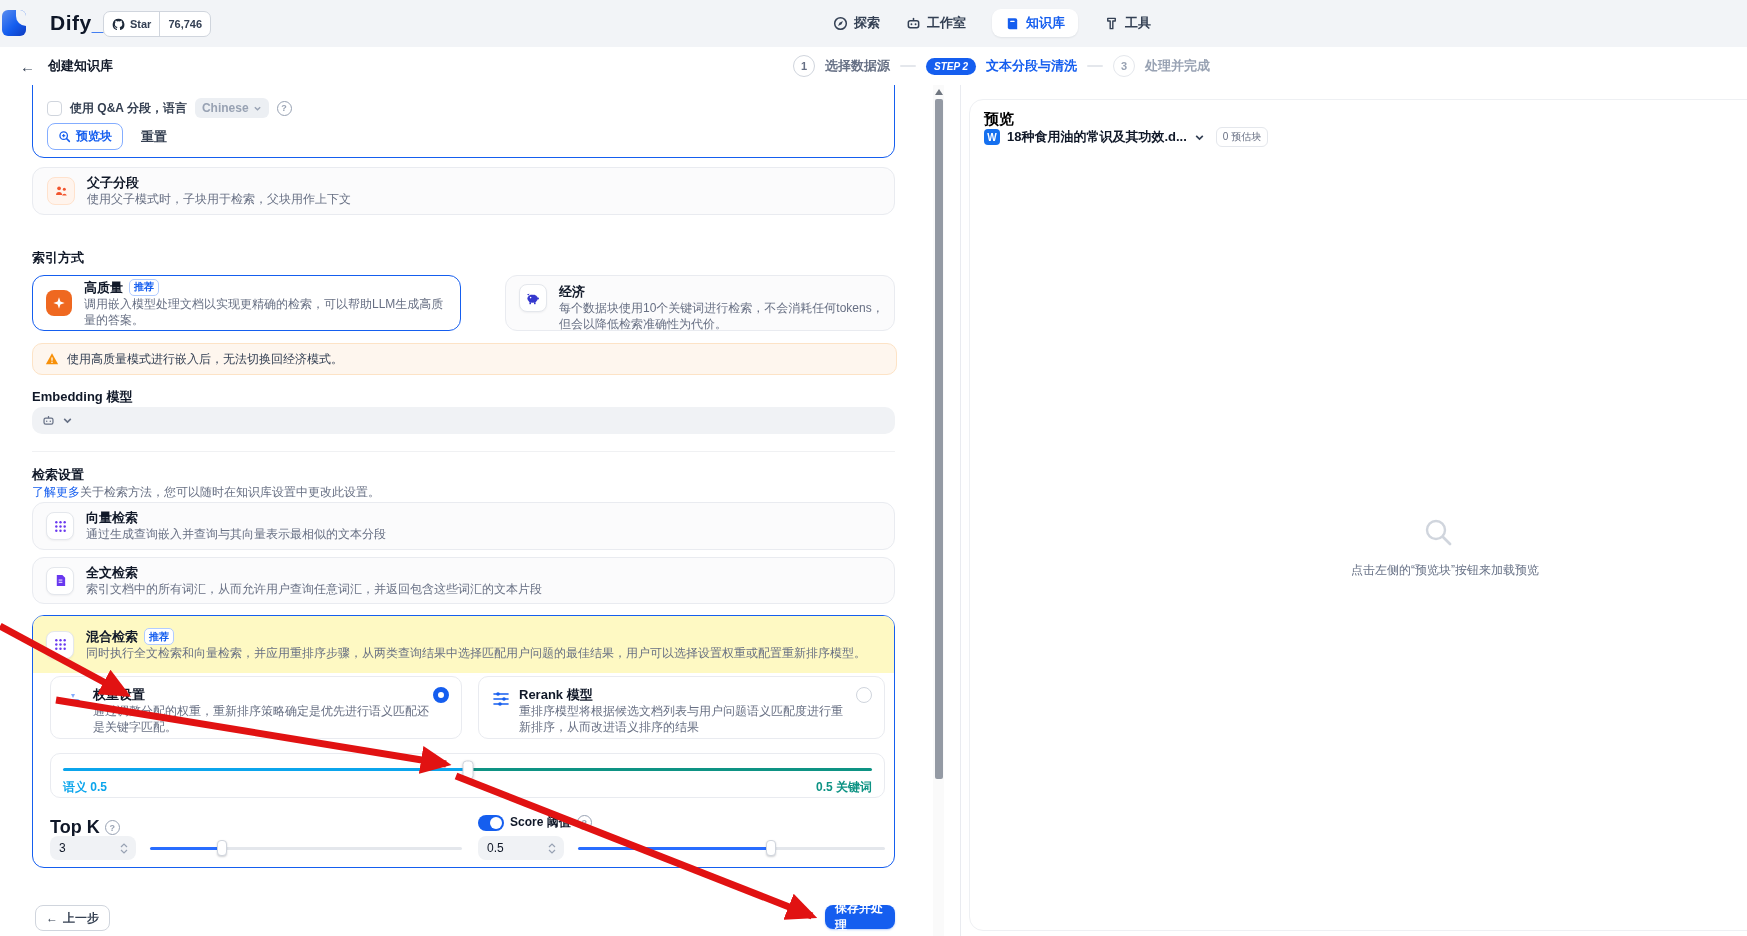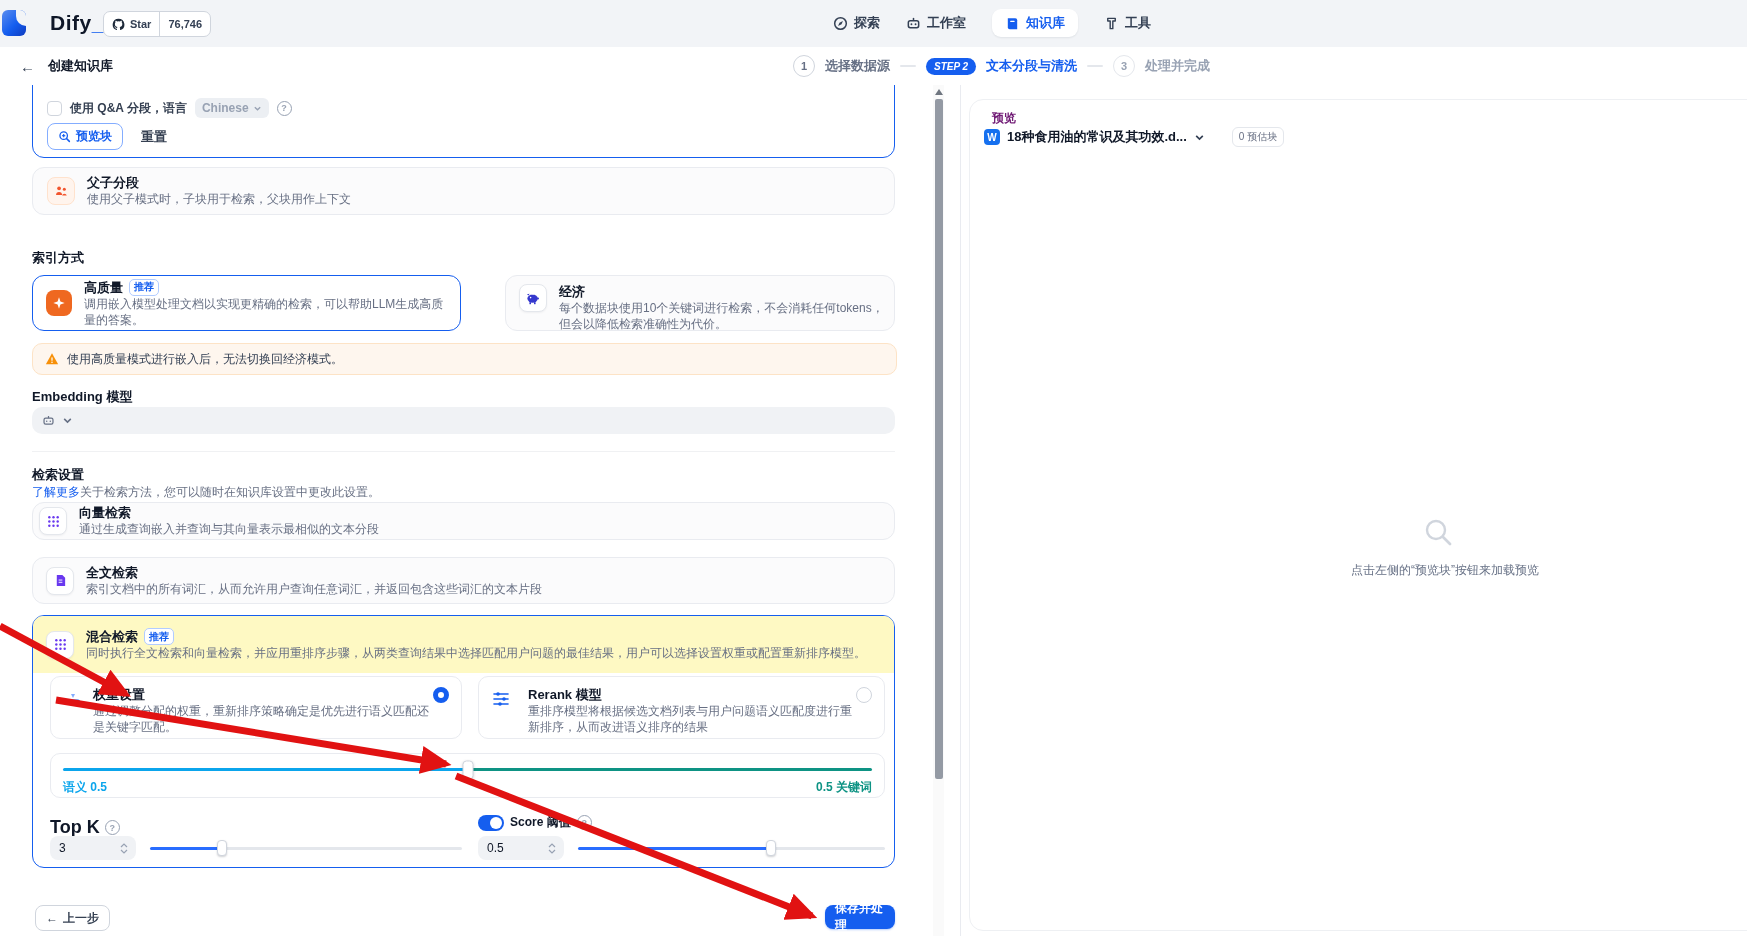--- a/index.html
+++ b/index.html
@@ -63,21 +63,21 @@
   .toggle{width:26px;height:16px;border-radius:9px;background:#155eef;position:relative;}
   .toggle .knob{position:absolute;right:2px;top:2px;width:12px;height:12px;border-radius:50%;background:#fff;}
   .btn-prev{height:24px;border:1px solid #d0d5dd;border-radius:8px;background:#fff;font-size:12px;font-weight:600;color:#354052;display:inline-flex;align-items:center;gap:5px;padding:0 10px;}
   .btn-save{height:24px;border-radius:8px;background:#155eef;color:#fff;font-size:12px;font-weight:700;display:inline-flex;align-items:center;padding:0 10px;box-shadow:0 1px 2px rgba(21,94,239,.3);}
   
   .sb-track{left:933px;top:85px;width:11px;height:851px;background:#fafafa;}
   .sb-thumb{left:935px;top:99px;width:8px;height:680px;background:#949aa4;border-radius:2px;}
   
   .rpanel{left:960px;top:85px;width:787px;height:851px;background:#fff;border-left:1px solid #e9ebf0;}
   .rcard{position:absolute;left:8px;top:14px;width:820px;height:830px;border:1px solid #eef0f3;border-radius:14px;}
-  .pv-label{font-size:12px;font-weight:700;color:#701a75;margin-left:8px;}
+  .pv-label{font-size:15px;font-weight:700;color:#000000;}
   .doc-ic{width:16px;height:16px;border-radius:4px;background:#1570ef;color:#fff;font-size:10px;font-weight:800;display:flex;align-items:center;justify-content:center;}
   .fname{font-size:13px;font-weight:700;color:#101828;}
   .badge-est{height:18px;border:1px solid #e4e7ec;border-radius:6px;font-size:10px;color:#676f83;display:inline-flex;align-items:center;padding:0 6px;background:#fff;}
   .empty-txt{font-size:12px;color:#667085;}
   
   .overlay{left:0;top:0;width:1747px;height:936px;pointer-events:none;z-index:50;}
 </style>
 </head>
 <body>
 
@@ -242,21 +242,21 @@
     <svg width="11" height="11" viewBox="0 0 10 10">
           <path d="M2 3.5 5 6.5 8 3.5" fill="none" stroke="#667085" stroke-width="1.4"></path>
         </svg>
   </div>
 
   <div class="abs" style="left:0;top:366px;width:863px;height:1px;background:#f0f1f3;"></div>
 
   <div class="abs sec-title" style="left:0;top:381px;">检索设置</div>
   <div class="abs t-desc" style="left:0;top:399px;"><span class="link">了解更多</span><span>关于检索方法，您可以随时在知识库设置中更改此设置。</span></div>
 
-  <div class="abs card flex" style="left:0;top:417px;width:863px;height:38px;padding:0 6px;gap:12px;">
+  <div class="abs card flex" style="left:0;top:417px;width:863px;height:48px;padding:0 13px;gap:12px;">
     <div class="ic-sq ic-white">
       <svg width="13" height="13" viewBox="0 0 14 14">
             <g fill="#6938ef">
               <circle cx="2.5" cy="2.5" r="1.3"></circle>
               <circle cx="7" cy="2.5" r="1.3"></circle>
               <circle cx="11.5" cy="2.5" r="1.3"></circle>
               <circle cx="2.5" cy="7" r="1.3"></circle>
               <circle cx="7" cy="7" r="1.3"></circle>
               <circle cx="11.5" cy="7" r="1.3"></circle>
               <circle cx="2.5" cy="11.5" r="1.3"></circle>
@@ -315,21 +315,21 @@
               <rect x="3" y="10.5" width="14" height="5" rx="2" fill="#155eef"></rect>
             </svg>
         <div style="width:340px;">
           <div class="t-title">权重设置</div>
           <div class="t-desc">通过调整分配的权重，重新排序策略确定是优先进行语义匹配还是关键字匹配。</div>
         </div>
       </div>
       <div class="abs radio on" style="right:12px;top:10px;"></div>
     </div>
     <div class="abs opt-card" style="left:445px;top:60px;width:407px;height:63px;">
-      <div class="abs flex" style="left:12px;top:10px;gap:17px;align-items:flex-start;">
+      <div class="abs flex" style="left:12px;top:10px;gap:8px;align-items:flex-start;">
         <svg width="20" height="20" viewBox="0 0 20 20" style="margin-top:2px;">
               <g stroke="#155eef" stroke-width="1.6" stroke-linecap="round">
                 <line x1="3" y1="5" x2="17" y2="5"></line>
                 <line x1="3" y1="10" x2="17" y2="10"></line>
                 <line x1="3" y1="15" x2="17" y2="15"></line>
               </g>
               <circle cx="7" cy="5" r="1.8" fill="#155eef"></circle>
               <circle cx="13" cy="10" r="1.8" fill="#155eef"></circle>
               <circle cx="9" cy="15" r="1.8" fill="#155eef"></circle>
             </svg>
@@ -417,21 +417,21 @@
 
 <div class="abs rpanel">
   <div class="rcard"></div>
   <div class="abs pv-label" style="left:23px;top:25px;">预览</div>
   <div class="abs flex" style="left:23px;top:42px;gap:7px;">
     <div class="doc-ic">W</div>
     <span class="fname">18种食用油的常识及其功效.d...</span>
     <svg width="11" height="11" viewBox="0 0 10 10">
         <path d="M2 3.5 5 6.5 8 3.5" fill="none" stroke="#344054" stroke-width="1.5"></path>
       </svg>
-    <span class="badge-est" style="margin-left:20px;">0 预估块</span>
+    <span class="badge-est" style="margin-left:4px;">0 预估块</span>
   </div>
   <svg class="abs" style="left:462px;top:432px;" width="30" height="30" viewBox="0 0 30 30">
     <circle cx="13" cy="13" r="9" fill="none" stroke="#d0d5dd" stroke-width="2.4"></circle>
     <line x1="20" y1="20" x2="27" y2="27" stroke="#d0d5dd" stroke-width="2.8" stroke-linecap="round"></line>
   </svg>
   <div class="abs empty-txt" style="left:374px;top:477px;width:220px;text-align:center;">点击左侧的“预览块”按钮来加载预览</div>
 </div>
 
 <svg class="abs overlay">
   <defs>

